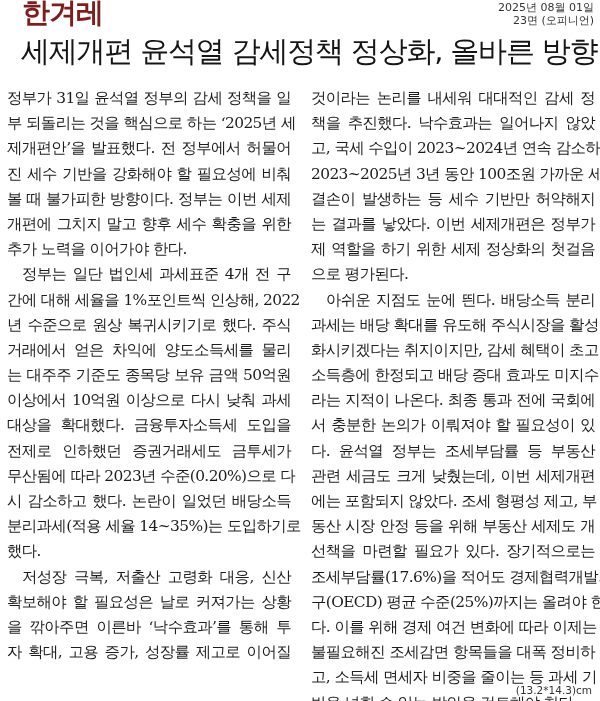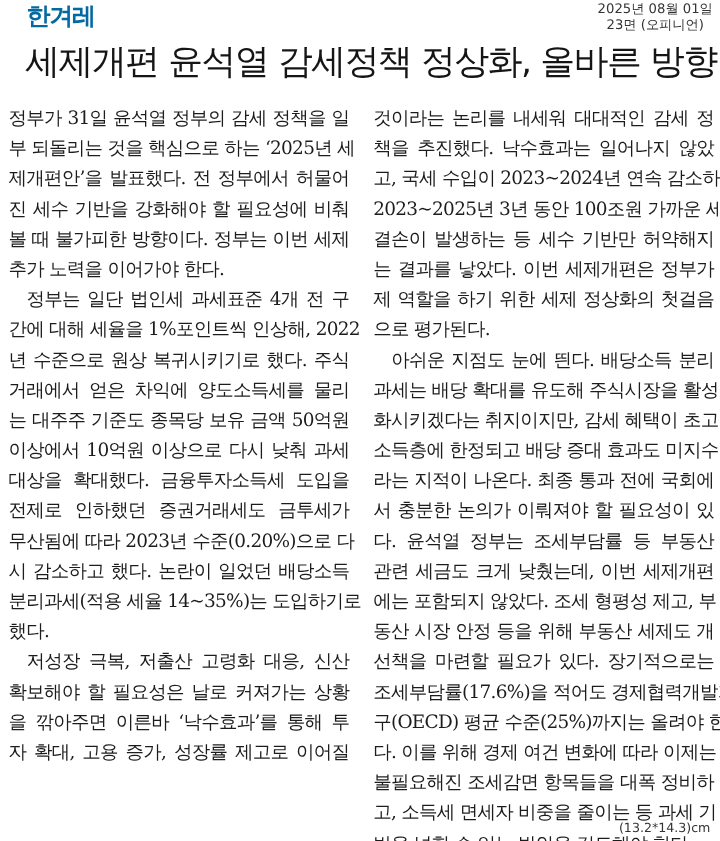--- a/index.html
+++ b/index.html
@@ -14,30 +14,30 @@
       overflow: hidden;
       font-family: "DejaVu Serif", "Liberation Serif", serif;
       color: #1a1a1a;
     }
     .masthead {
       position: absolute;
       left: 22px;
       top: 0px;
       font-family: "DejaVu Sans", "Liberation Sans", sans-serif;
       font-weight: bold;
-      font-size: 20px;
+      font-size: 28px;
       letter-spacing: -1px;
-      color: #0369a1;
+      color: #7f1d1d;
       line-height: 26px;
     }
     .meta {
       position: absolute;
       right: 6px;
       top: 1px;
-      text-align: center;
+      text-align: right;
       font-family: "DejaVu Sans", "Liberation Sans", sans-serif;
       font-size: 11px;
       line-height: 13px;
       color: #333;
     }
     .headline {
       position: absolute;
       left: 21px;
       top: 30px;
       width: 570px;
@@ -94,20 +94,21 @@
 </div>
 
 <h1 class="headline" style="margin:0;">세제개편 윤석열 감세정책 정상화, 올바른 방향이다</h1>
 
 <div class="column left">
     <span class="line">정부가 31일 윤석열 정부의 감세 정책을 일</span>
     <span class="line">부 되돌리는 것을 핵심으로 하는 ‘2025년 세</span>
     <span class="line">제개편안’을 발표했다. 전 정부에서 허물어</span>
     <span class="line">진 세수 기반을 강화해야 할 필요성에 비춰</span>
     <span class="line">볼 때 불가피한 방향이다. 정부는 이번 세제</span>
+    <span class="line">개편에 그치지 말고 향후 세수 확충을 위한</span>
     <span class="line last">추가 노력을 이어가야 한다.</span>
     <span class="line indent">정부는 일단 법인세 과세표준 4개 전 구</span>
     <span class="line">간에 대해 세율을 1%포인트씩 인상해, 2022</span>
     <span class="line">년 수준으로 원상 복귀시키기로 했다. 주식</span>
     <span class="line">거래에서 얻은 차익에 양도소득세를 물리</span>
     <span class="line">는 대주주 기준도 종목당 보유 금액 50억원</span>
     <span class="line">이상에서 10억원 이상으로 다시 낮춰 과세</span>
     <span class="line">대상을 확대했다. 금융투자소득세 도입을</span>
     <span class="line">전제로 인하했던 증권거래세도 금투세가</span>
     <span class="line">무산됨에 따라 2023년 수준(0.20%)으로 다</span>

